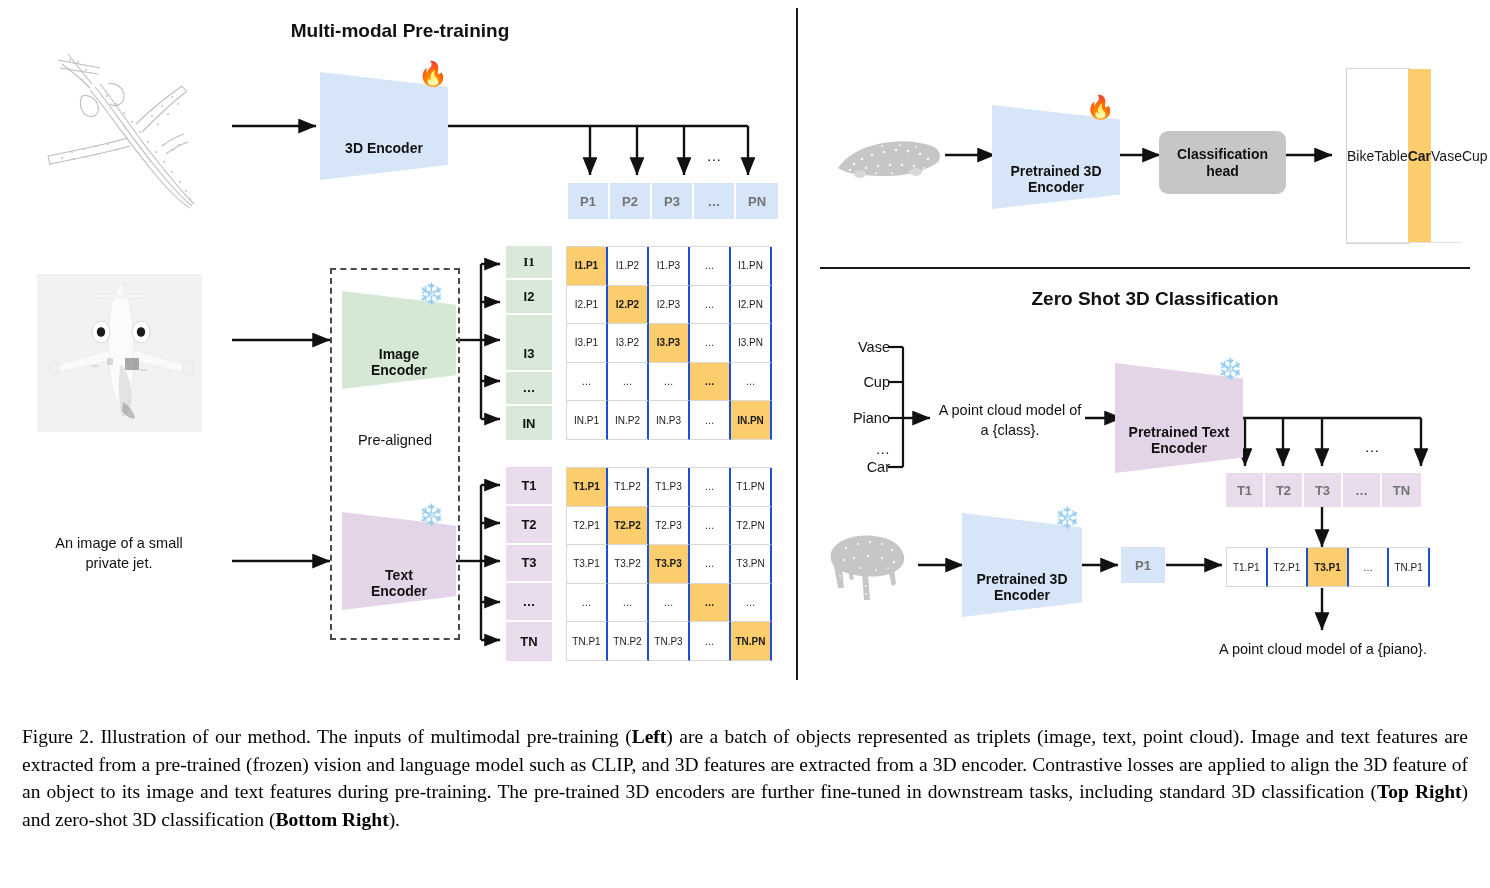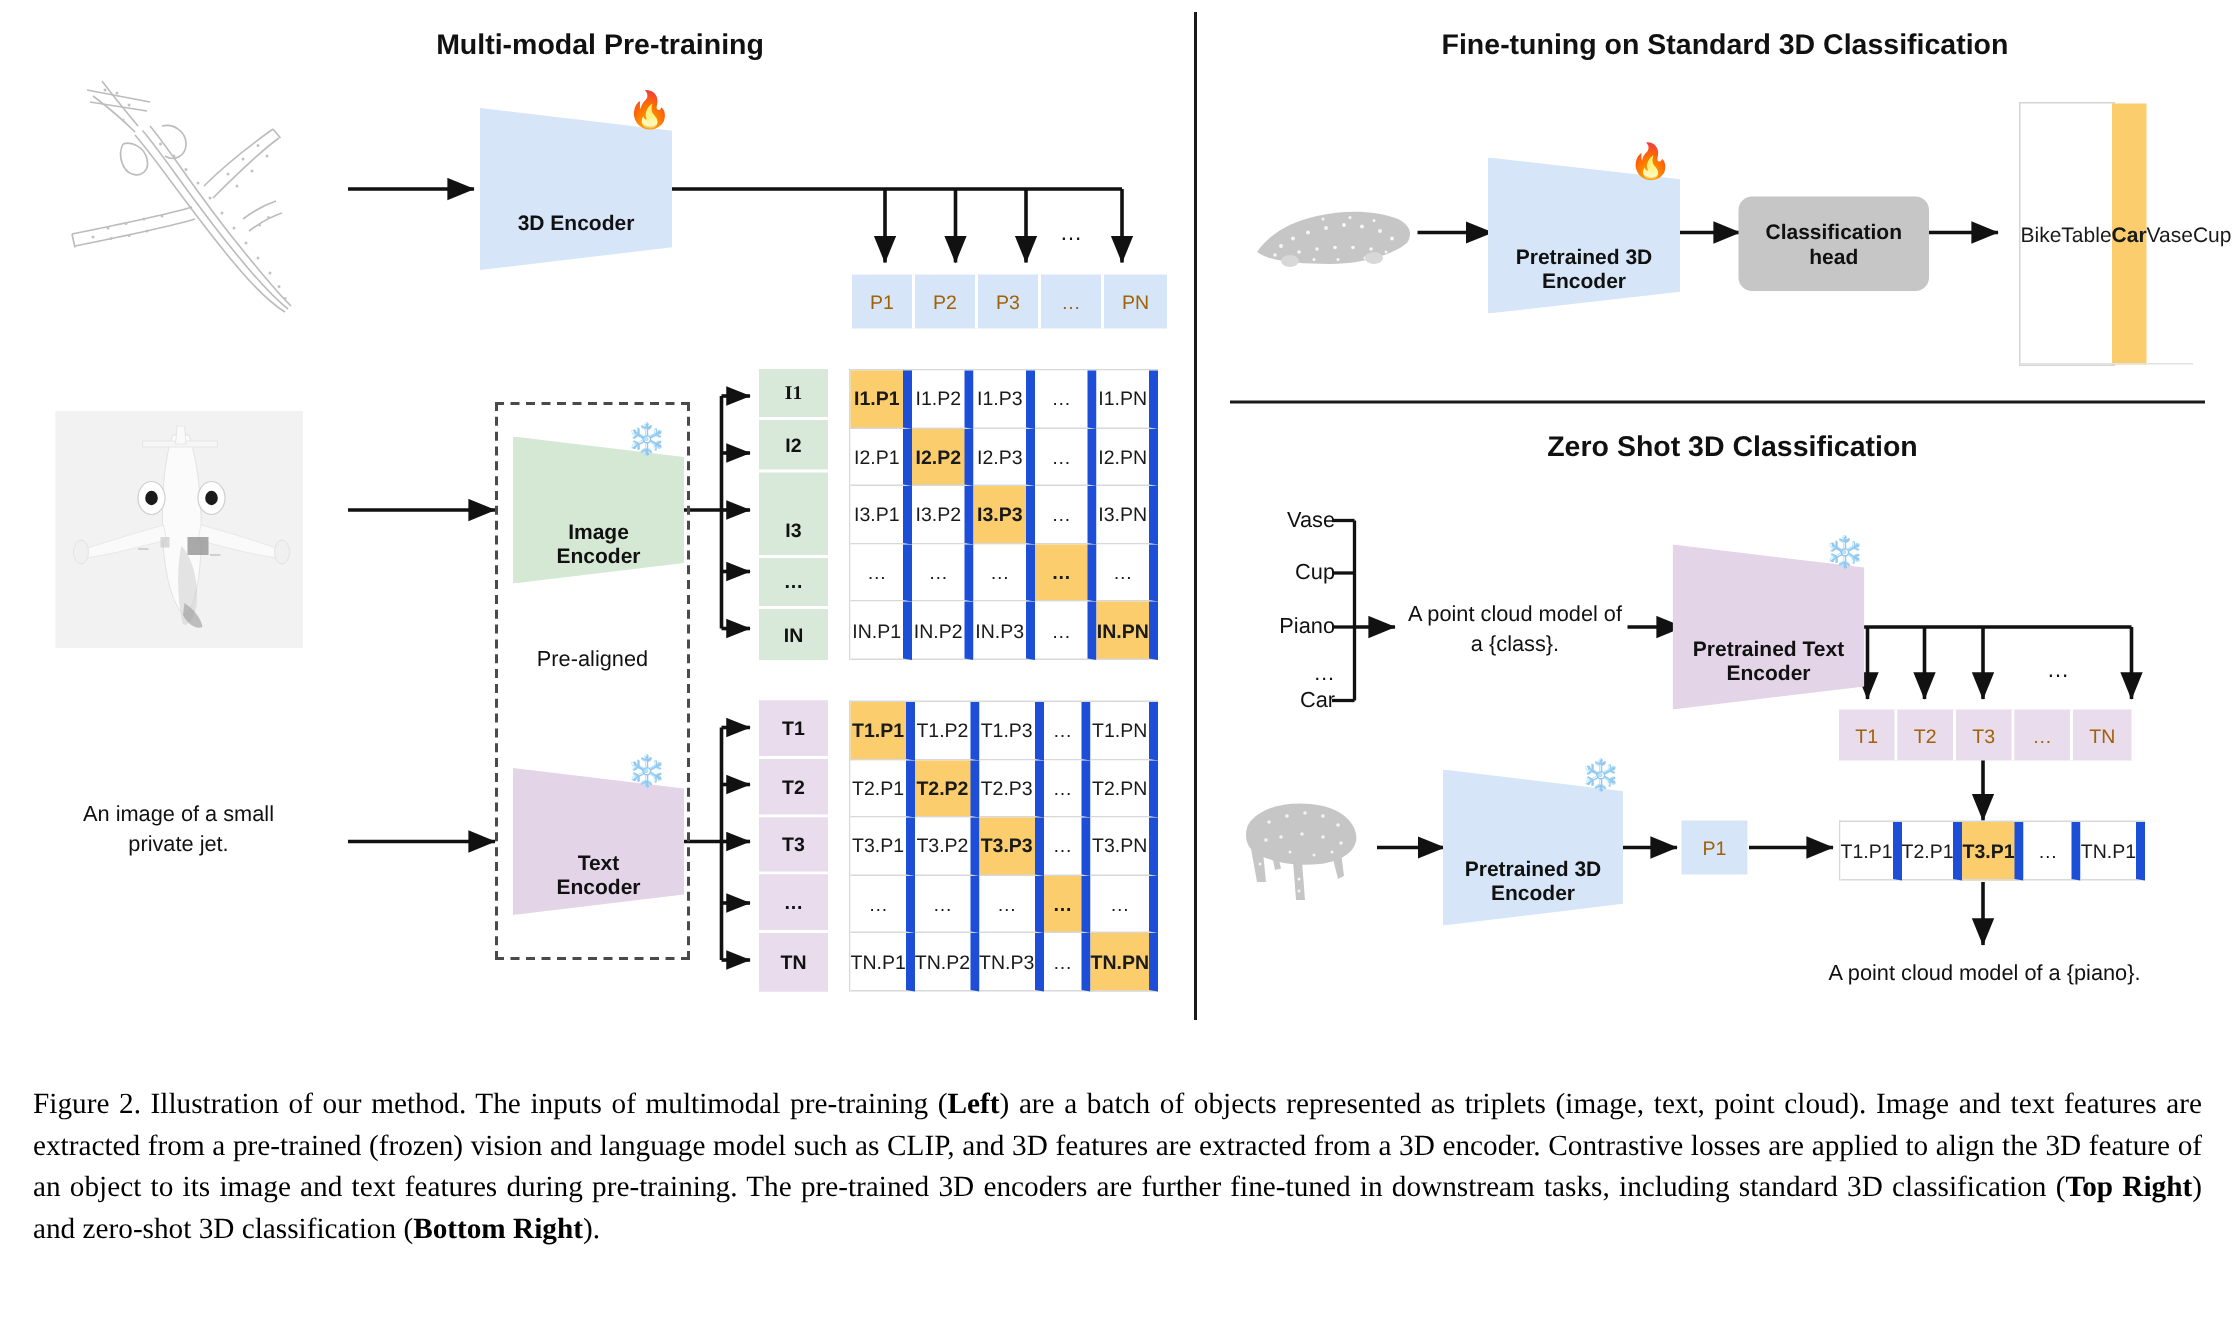--- a/index.html
+++ b/index.html
@@ -49,21 +49,21 @@
     border-radius: 9px;
     display: flex; align-items: center; justify-content: center;
     font-weight: bold; font-size: 14px; color: #111;
     text-align: center; line-height: 1.2;
   }
 
   
   .strip { position: absolute; display: flex; }
   .strip .cell {
     display: flex; align-items: center; justify-content: center;
-    font-weight: normal; font-size: 13px; color: #a16207;
+    font-weight: bold; font-size: 13px; color: #737373;
     border-right: 2px solid #ffffff;
   }
   .strip .cell:last-child { border-right: none; }
   .cell-blue   { background: #d6e5f8; }
   .cell-purple { background: #e8dced; }
 
   
   .labelcol { position: absolute; display: flex; flex-direction: column; }
   .labelcol .cell {
     display: flex; align-items: center; justify-content: center;
@@ -71,23 +71,23 @@
     border-bottom: 2px solid #ffffff;
   }
   .labelcol .cell:last-child { border-bottom: none; }
   .lc-green  { background: #d9e9d9; }
   .lc-purple { background: #e8dced; }
 
   
   .matrix { position: absolute; display: grid; }
   .matrix .mc {
     display: flex; align-items: center; justify-content: center;
-    font-size: 13px; color: #1a1a1a;
+    font-size: 10px; color: #1a1a1a;
     background: #ffffff;
-    border-right: 6px solid #1d4ed8;
+    border-right: 2px solid #1d4ed8;
     border-bottom: 1px solid #d8d8d8;
   }
   .matrix .mc.hl { background: #fbcd6d; font-weight: bold; }
 
   
   .classlist {
     position: absolute;
     border: 1px solid #d5d5d5;
     display: flex; flex-direction: row;
     background: #fff;
@@ -427,21 +427,20 @@
       <div class="mc">…</div>
       <div class="mc hl">…</div>
       <div class="mc">…</div>
       <div class="mc">TN.P1</div>
       <div class="mc">TN.P2</div>
       <div class="mc">TN.P3</div>
       <div class="mc">…</div>
       <div class="mc hl">TN.PN</div>
     </div>
 
-  <div class="panel-title abs" style="left:900px; top:20px; width:500px;">Fine-tuning on Standard 3D Classification</div>
 
   <div class="pc" style="left:832px; top:126px; width:112px; height:62px;">
     <svg width="112" height="62" viewBox="0 0 112 62" xmlns="http://www.w3.org/2000/svg">
       <g fill="#c3c3c3" opacity="0.95">
         <path d="M6 42 C14 30 28 22 46 18 C64 14 84 14 100 20 C108 24 110 30 106 36 C96 44 76 50 54 50 C32 50 14 48 6 42 Z"></path>
       </g>
       <g fill="#ffffff" opacity="0.85">
         <circle cx="22" cy="38" r="1.3"></circle>
           <circle cx="30" cy="33" r="1.3"></circle>
         <circle cx="40" cy="29" r="1.3"></circle>

